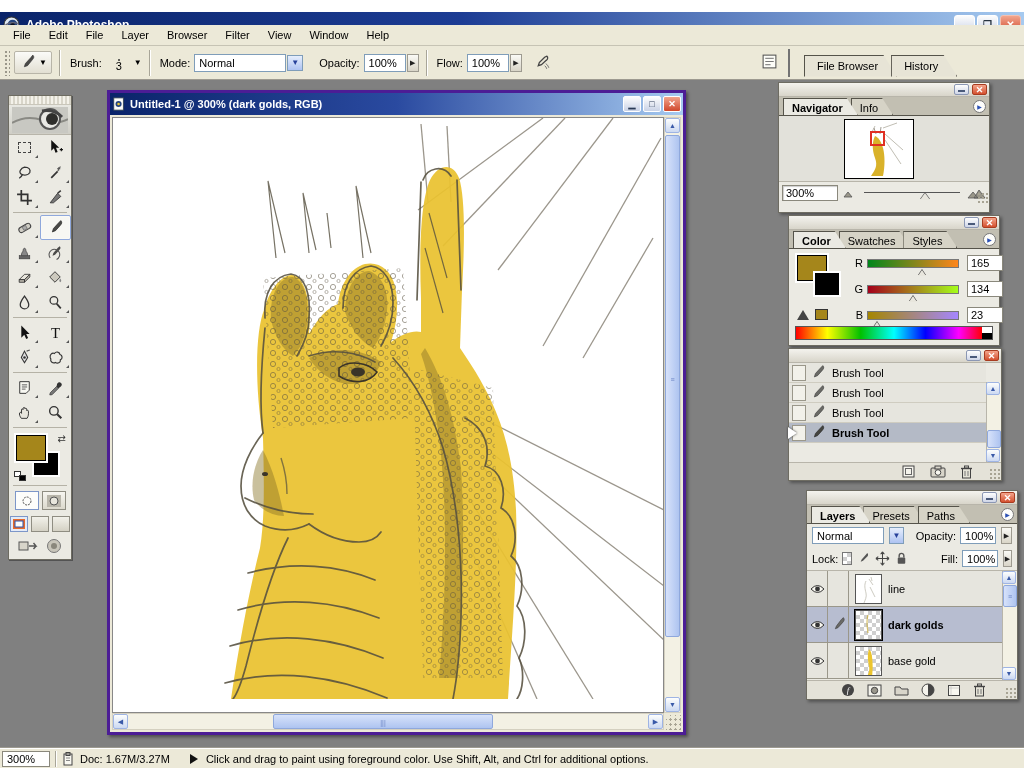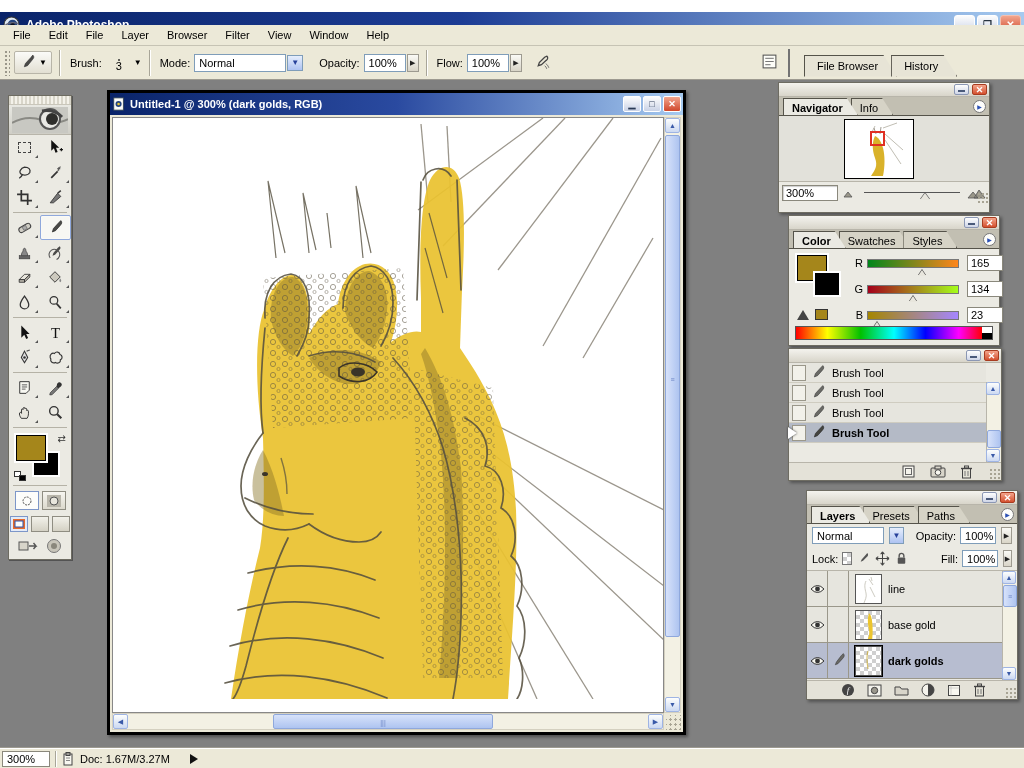--- a/index.html
+++ b/index.html
@@ -51,21 +51,21 @@
   .mini-defaults { position:absolute; left:5px; bottom:2px; width:12px; height:10px; }
   .mini-defaults .w { position:absolute; left:0; top:0; width:7px; height:6px; background:#fff; border:1px solid #333; }
   .mini-defaults .b { position:absolute; right:0; bottom:0; width:7px; height:6px; background:#000; border:1px solid #333; }
   .mode-row { display:flex; justify-content:center; gap:3px; padding:3px 0; }
   .qm-btn { width:24px; height:19px; border:1px solid #8f8d82; background:linear-gradient(#f6f5f0,#dcd9cd); display:flex; align-items:center; justify-content:center; }
   .qm-btn.pressed { background:#fdfdfb; border-color:#7d96c8; }
   .sm-btn { width:18px; height:16px; border:1px solid #8f8d82; background:linear-gradient(#f2f1ea,#d4d1c4); }
   .sm-btn.pressed { background:#e4ebf7; border-color:#7d96c8; }
 
   
-  #docwin { left:107px; top:10px; width:579px; height:645px; border:3px solid #000000; background:#ece9d8; box-shadow:2px 2px 3px rgba(0,0,0,.4); }
+  #docwin { left:107px; top:10px; width:579px; height:645px; border:3px solid #4c1d95; background:#ece9d8; box-shadow:2px 2px 3px rgba(0,0,0,.4); }
   #doc-titlebar { position:absolute; left:0; top:0; right:0; height:22px; background:linear-gradient(90deg,#0a246a 0%,#2a4aa0 50%,#a6caf0 100%); display:flex; align-items:center; padding:0 2px; }
   #doc-titlebar .doc-title { color:#fff; font-weight:bold; font-size:11px; margin-left:4px; flex:1; white-space:nowrap; overflow:hidden; }
   .docbtn { width:18px; height:16px; margin-left:2px; border:1px solid #fff; border-radius:2px; background:linear-gradient(#fdfdfd,#c9d2e6); display:flex; align-items:center; justify-content:center; font-size:9px; font-weight:bold; color:#2a3a55; }
   .docbtn.close { background:linear-gradient(#f2a58d,#d0482c); color:#fff; }
   #doc-body { position:absolute; left:0; top:22px; right:0; bottom:0; }
   #canvas-area { position:absolute; left:2px; top:2px; right:19px; bottom:19px; background:#fff; border:1px solid #888; overflow:hidden; }
   .scroll-v { position:absolute; top:2px; right:2px; bottom:19px; width:17px; background:#f3f1e4; border:1px solid #d4d0c0; }
   .scroll-h { position:absolute; left:2px; right:19px; bottom:2px; height:17px; background:#f3f1e4; border:1px solid #d4d0c0; }
   .sb-btn { position:absolute; width:15px; height:15px; background:linear-gradient(#fdfefd,#ccd9f2); border:1px solid #9eb4e4; border-radius:2px; color:#3a5aa8; font-size:7px; display:flex; align-items:center; justify-content:center; }
   .sb-thumb { position:absolute; background:linear-gradient(90deg,#d7e2fa,#aec4f0); border:1px solid #8fa8dc; border-radius:2px; }
@@ -759,53 +759,53 @@
           <svg width="27" height="30" viewBox="0 0 27 30">
               <rect width="27" height="30" fill="#fff"></rect>
               <g stroke="#b8b4a8" stroke-width=".7" fill="none">
                 <path d="M10,6 C8,10 9,14 10,18 C11,22 9,25 8,28"></path>
                 <path d="M13,4 L17,10 M14,12 L19,22 M16,6 L15,2"></path>
               </g>
             </svg>
         </div>
         <span class="layer-name">line</span>
       </div>
+      <div class="layer-row active">
+        <div class="eye-cell">
+            <svg width="15" height="10" viewBox="0 0 15 10">
+              <path d="M1,5 Q7.5,-2 14,5 Q7.5,12 1,5 Z" fill="#f8f7f0" stroke="#333"></path>
+              <circle cx="7.5" cy="5" r="2.4" fill="#333"></circle>
+            </svg>
+          </div>
+        <div class="link-cell">
+            <svg class="ti" viewBox="0 0 16 16">
+              <path d="M12.5,1.5 C14,3 13.5,4.5 12,6 L7.5,11 L5,12 L6,9.5 L10.5,3.5 Z" fill="#6a6a66" stroke="#333" stroke-width=".5"></path>
+            </svg>
+          </div>
+        <div class="layer-thumb checker">
+          <svg width="27" height="30" viewBox="0 0 27 30">
+              <path d="M12,4 C10,10 11,16 12,22" stroke="#c8a72a" stroke-width="1.2" fill="none" opacity=".7"></path>
+            </svg>
+        </div>
+        <span class="layer-name">dark golds</span>
+      </div>
       <div class="layer-row">
         <div class="eye-cell">
             <svg width="15" height="10" viewBox="0 0 15 10">
               <path d="M1,5 Q7.5,-2 14,5 Q7.5,12 1,5 Z" fill="#f8f7f0" stroke="#333"></path>
               <circle cx="7.5" cy="5" r="2.4" fill="#333"></circle>
             </svg>
           </div>
         <div class="link-cell"></div>
         <div class="layer-thumb checker">
           <svg width="27" height="30" viewBox="0 0 27 30">
               <path d="M13,2 C11,8 12,14 13,19 C14,24 12,27 11,30 L16,30 C17,22 17,12 15,5 Z" fill="#ecc52f"></path>
             </svg>
         </div>
         <span class="layer-name">base gold</span>
-      </div>
-      <div class="layer-row active">
-        <div class="eye-cell">
-            <svg width="15" height="10" viewBox="0 0 15 10">
-              <path d="M1,5 Q7.5,-2 14,5 Q7.5,12 1,5 Z" fill="#f8f7f0" stroke="#333"></path>
-              <circle cx="7.5" cy="5" r="2.4" fill="#333"></circle>
-            </svg>
-          </div>
-        <div class="link-cell">
-            <svg class="ti" viewBox="0 0 16 16">
-              <path d="M12.5,1.5 C14,3 13.5,4.5 12,6 L7.5,11 L5,12 L6,9.5 L10.5,3.5 Z" fill="#6a6a66" stroke="#333" stroke-width=".5"></path>
-            </svg>
-          </div>
-        <div class="layer-thumb checker">
-          <svg width="27" height="30" viewBox="0 0 27 30">
-              <path d="M12,4 C10,10 11,16 12,22" stroke="#c8a72a" stroke-width="1.2" fill="none" opacity=".7"></path>
-            </svg>
-        </div>
-        <span class="layer-name">dark golds</span>
       </div>
     </div>
     <div class="pal-scroll" style="top:80px;bottom:19px">
       <div class="sb-btn" style="top:0;left:-1px;width:14px;height:13px">▲</div>
       <div class="sb-btn" style="bottom:0;left:-1px;width:14px;height:13px">▼</div>
       <div class="sb-thumb" style="left:0;right:0;top:14px;height:22px">
           <div class="sb-grip" style="margin-top:7px">≡</div>
         </div>
     </div>
     <div class="pal-bottom" style="height:19px;justify-content:flex-start;gap:12px;padding-left:34px">
@@ -845,13 +845,14 @@
   <div id="status-zoom"><span>300%</span></div>
   <div class="status-sep"></div>
   <svg width="12" height="14" viewBox="0 0 12 14">
       <rect x="2" y="2" width="8" height="11" fill="#f8f7f0" stroke="#444"></rect>
       <rect x="4" y="0.5" width="4" height="3" fill="none" stroke="#444"></rect>
       <line x1="4" y1="6" x2="8" y2="6" stroke="#888"></line>
       <line x1="4" y1="8.5" x2="8" y2="8.5" stroke="#888"></line>
     </svg>
   <span style="margin-left:6px">Doc: 1.67M/3.27M</span>
   <div id="status-play"></div>
+  <span>Click and drag to paint using foreground color.  Use Shift, Alt, and Ctrl for additional options.</span>
 </div>
 
 </body></html>

